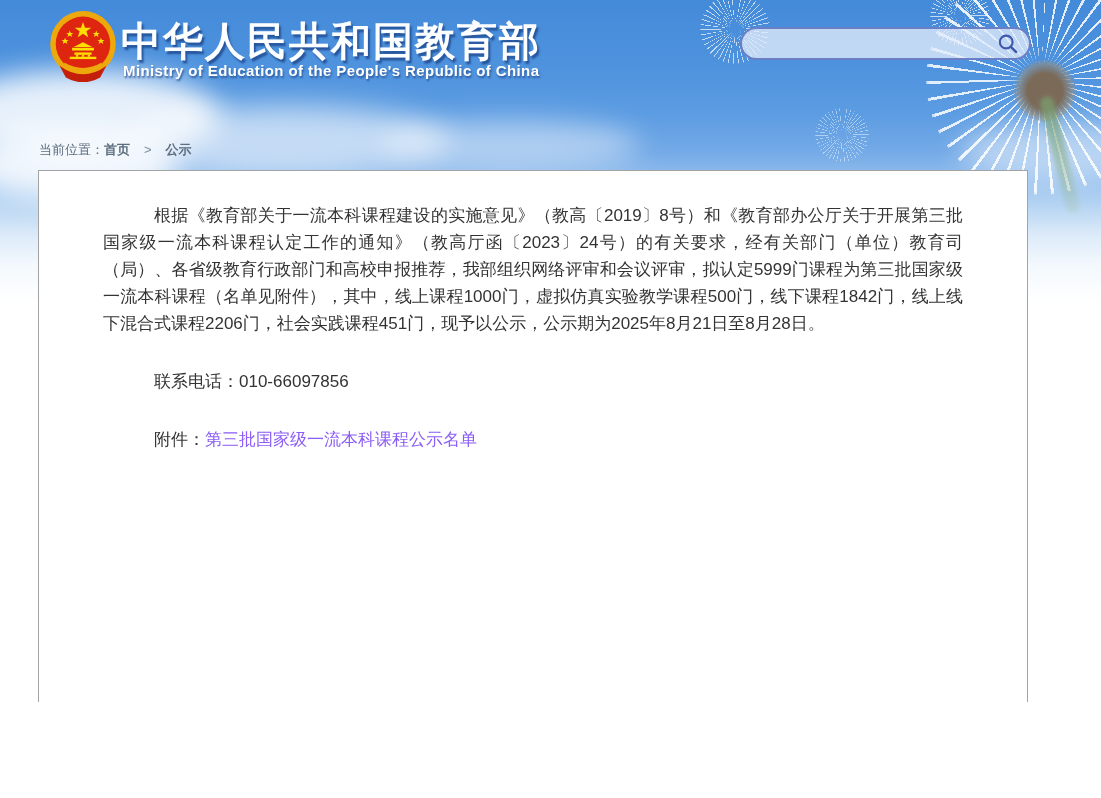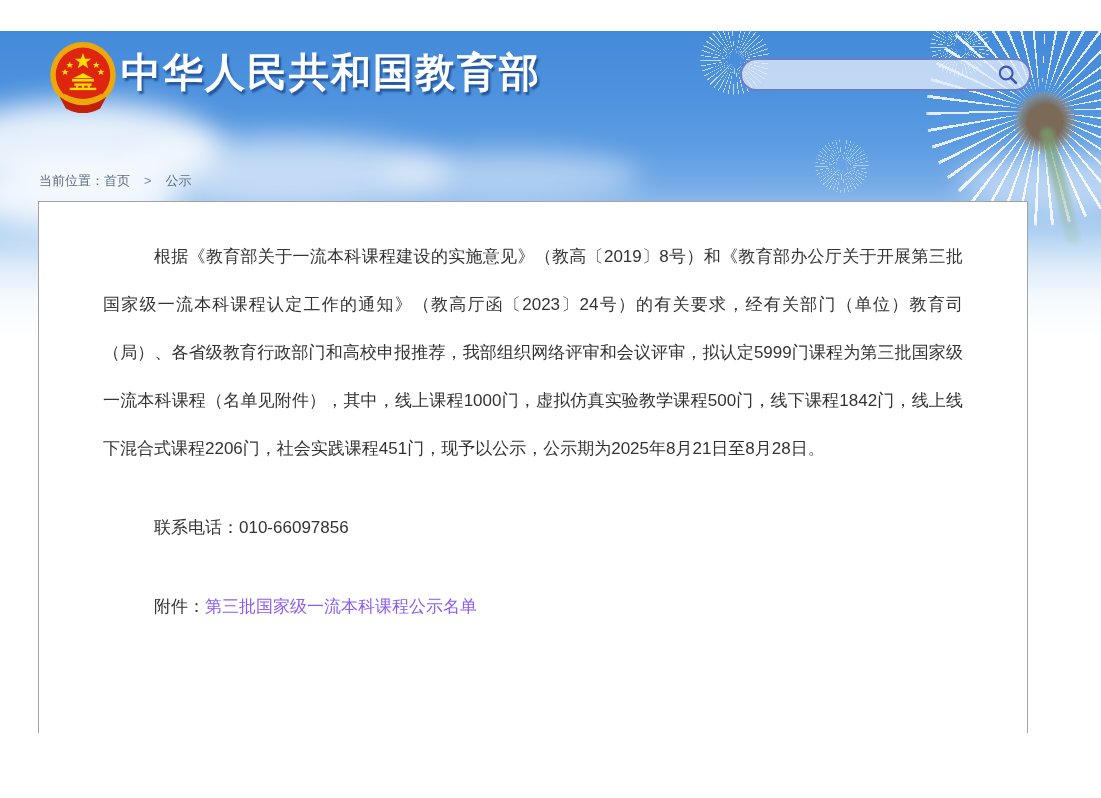--- a/index.html
+++ b/index.html
@@ -2,21 +2,21 @@
 <html lang="zh"><head>
 <meta charset="utf-8">
 <style>
   * { margin: 0; padding: 0; box-sizing: border-box; }
   html, body { width: 1101px; height: 798px; overflow: hidden; }
   body {
     font-family: "Liberation Sans", "DejaVu Sans", sans-serif;
     background: #ffffff;
     position: relative;
   }
-  .page { position: relative; width: 1101px; height: 702px; overflow: hidden; margin-top: 31px; }
+  .page { position: relative; width: 1101px; height: 702px; overflow: hidden; }
 
   
   .sky {
     position: absolute; left: 0; top: 0; width: 1101px; height: 380px;
     background: linear-gradient(180deg,
       #438ad9 0%, #4f93de 18%, #5c9ce2 30%, #74aae7 40%,
       #96c0ee 48%, #bad7f3 55%, #ddebf9 62%, #f4f9fd 70%, #ffffff 80%);
   }
   .cloud {
     position: absolute; background: rgba(255,255,255,0.85);
@@ -81,36 +81,36 @@
   .search-btn {
     width: 34px; height: 100%; border: none; background: transparent; cursor: pointer;
     display: flex; align-items: center; justify-content: center; padding-right: 8px;
   }
 
   
   .breadcrumb {
     position: absolute; left: 39px; top: 141px;
     font-size: 13px; color: #5d6e80;
   }
-  .breadcrumb a { color: #5d6e80; text-decoration: none; cursor: pointer; }
+  .breadcrumb a { color: #5d6e80; text-decoration: none; cursor: pointer; font-weight: bold; }
   .breadcrumb .sep { margin: 0 14px; color: #7a8a99; }
 
   
   .content-box {
     position: absolute; left: 38px; top: 170px; width: 990px; height: 660px;
     background: #ffffff; border: 1px solid #a3a3a3;
     padding: 0 64px;
   }
   .article-title {
     margin: 47px 0 12px 0;
     text-align: center;
     font-size: 22px; font-weight: bold; color: #333333; letter-spacing: 1px;
   }
   .content-box p {
-    font-size: 17px; color: #333333; line-height: 48px;
+    font-size: 17px; color: #333333; line-height: 27px;
     margin: 31px 0; text-indent: 3em;
     text-align: justify;
   }
   .attachment-link { color: #8b5cf6; text-decoration: none; cursor: pointer; }
 </style>
 </head>
 <body>
 
 <div class="page">
 
@@ -143,20 +143,21 @@
         <path d="M38 50 L50 44 L62 50 Z" fill="#ffde00"></path>
         <rect x="36" y="51" width="28" height="3.5" fill="#ffde00"></rect>
         <rect x="39" y="57" width="22" height="3" fill="#ffde00"></rect>
         <rect x="33" y="62.5" width="34" height="3" fill="#ffde00"></rect>
         <rect x="41" y="60" width="3" height="2.5" fill="#ffde00"></rect>
         <rect x="48.5" y="60" width="3" height="2.5" fill="#ffde00"></rect>
         <rect x="56" y="60" width="3" height="2.5" fill="#ffde00"></rect>
       </svg>
     </div>
     <div class="site-title">中华人民共和国教育部</div>
+    <div class="site-subtitle">Ministry of Education of the People's Republic of China</div>
 
     <div class="search-box">
       <input class="search-input" type="text" placeholder="" style="">
       <button class="search-btn">
         <svg width="22" height="22" viewBox="0 0 22 22">
           <circle cx="9.2" cy="9" r="6.4" fill="none" stroke="#3f57ad" stroke-width="2.1"></circle>
           <line x1="14" y1="13.8" x2="19" y2="18.8" stroke="#3f57ad" stroke-width="2.6" stroke-linecap="round"></line>
         </svg>
       </button>
     </div>

